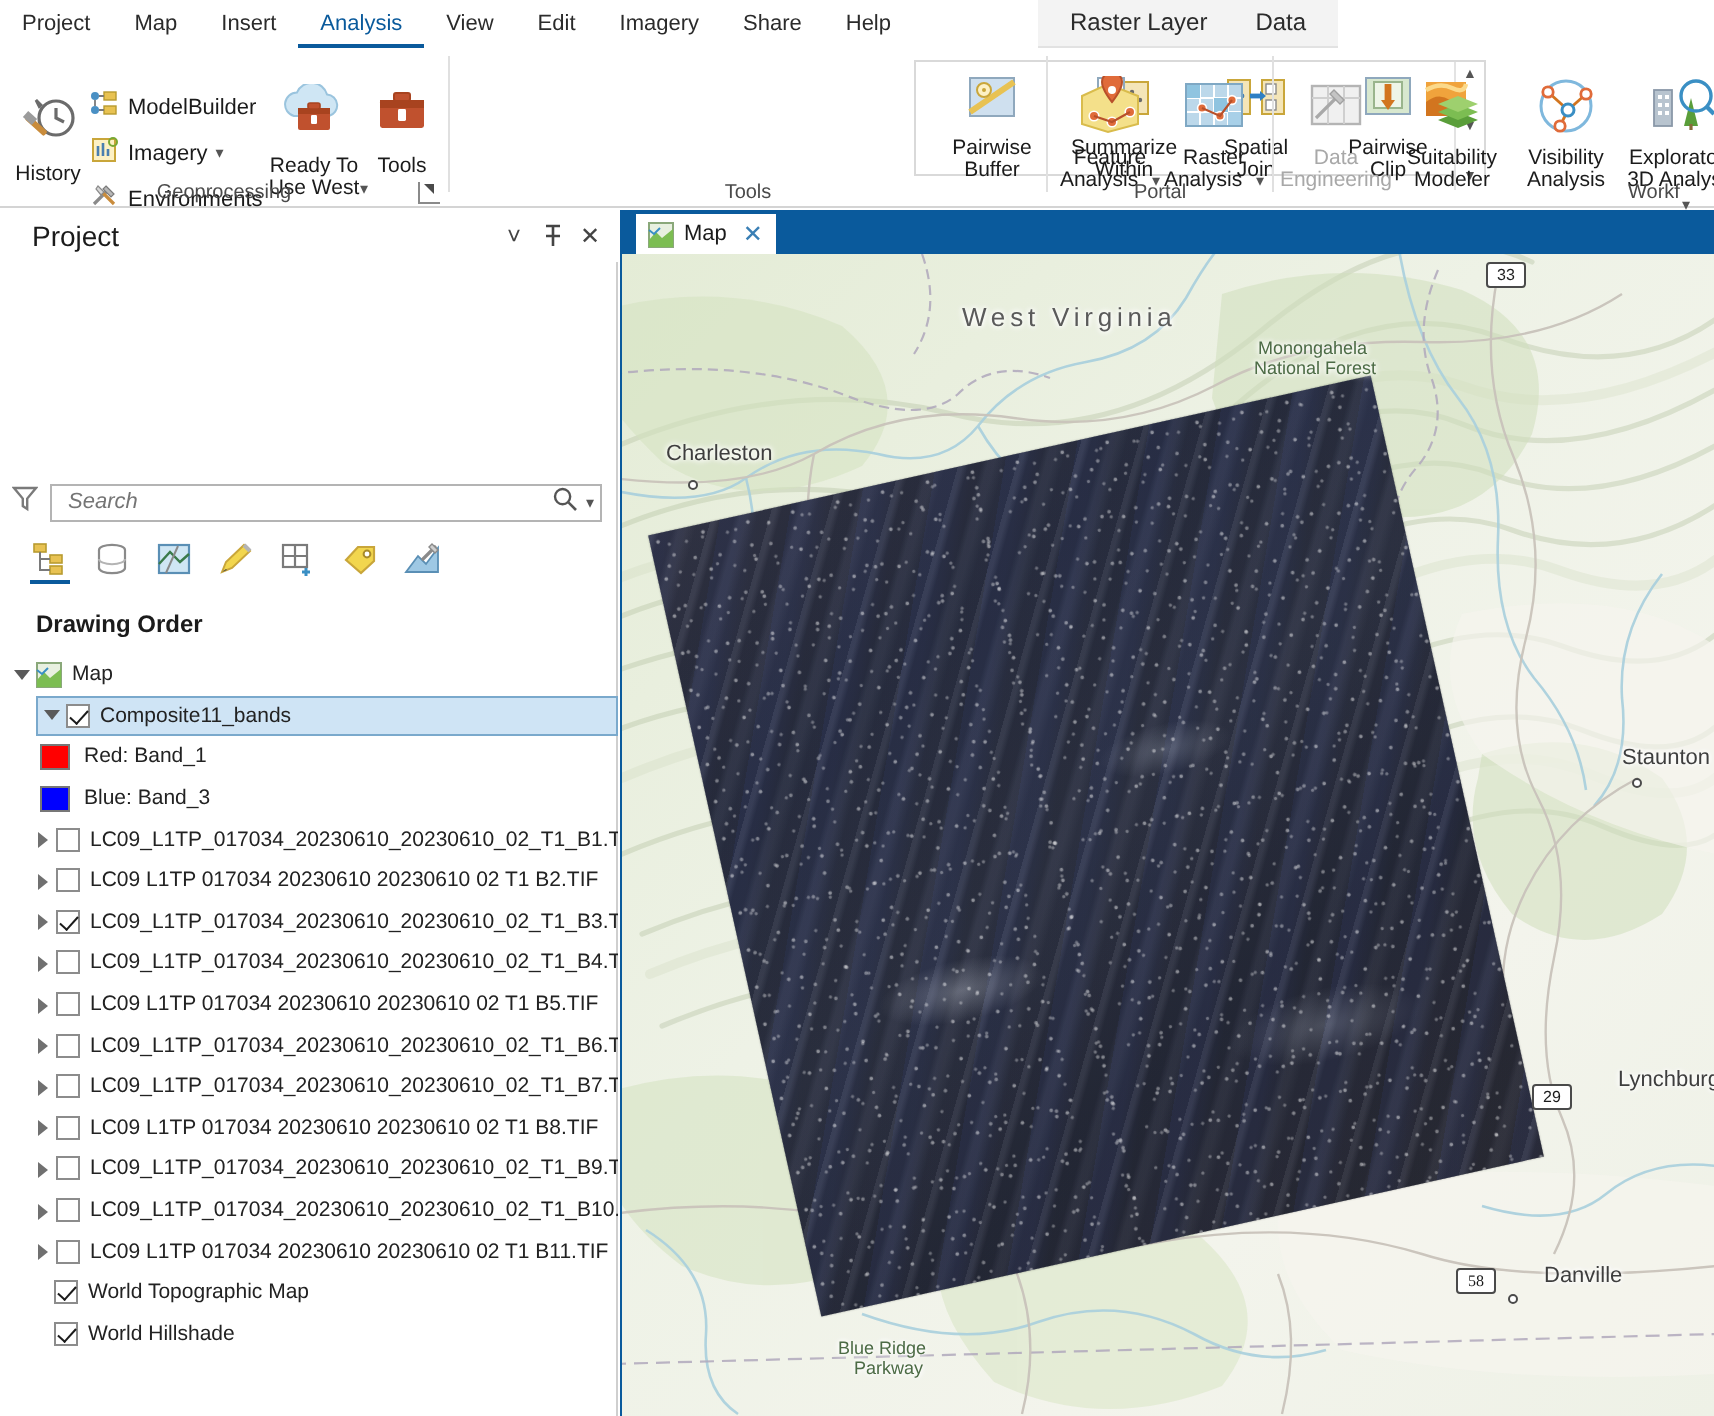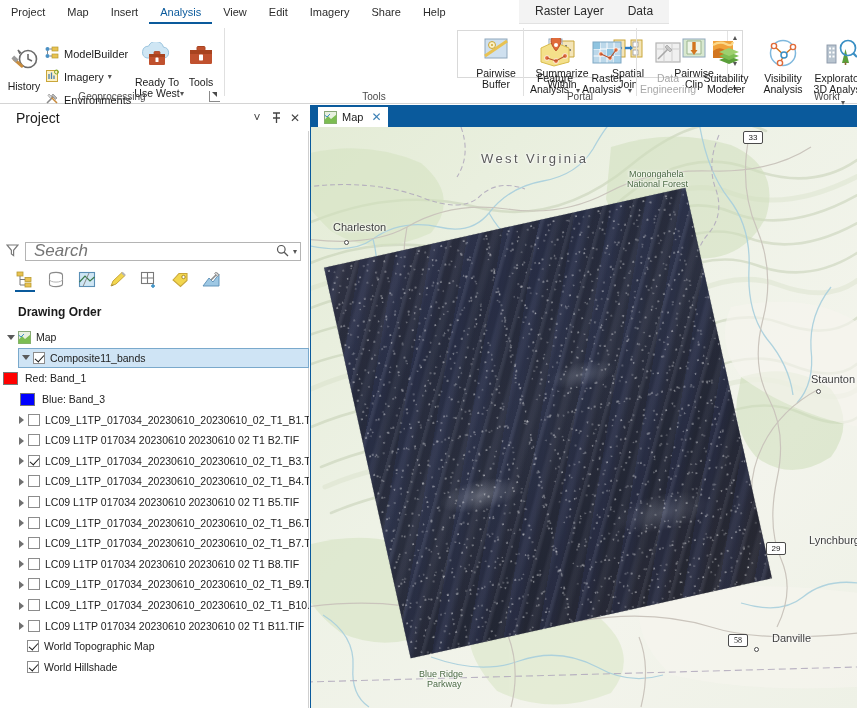--- a/index.html
+++ b/index.html
@@ -76,21 +76,21 @@
 
   .smallbtn {
     position: absolute; display: flex; align-items: center;
     font-size: 11px; height: 17px; white-space: nowrap; cursor: default;
   }
   .smallbtn .ic { margin-right: 4px; flex: none; }
   .caret { margin-left: 4px; font-size: 8px; color: #555; }
 
   
   .gallery-box {
-    position: absolute; left: 231px; top: 6px; width: 286px; height: 48px;
+    position: absolute; left: 231px; top: 6px; width: 286px; height: 58px;
     border: 1px solid #d9d9d9; background: #fff;
   }
   .gal-scroll {
     position: absolute; right: 0; top: 0; width: 15px; height: 64px;
     border-left: 1px solid #e3e3e3; background: #fff;
     display: flex; flex-direction: column; justify-content: space-between;
     align-items: center; padding: 3px 0; font-size: 7px; color: #555;
   }
 
   
@@ -114,21 +114,21 @@
 
   .search-row {
     position: absolute; top: 134px; left: 0; width: 309px; height: 24px;
     display: flex; align-items: center; padding: 0 8px 0 6px;
   }
   .search-box {
     flex: 1; height: 19px; border: 1px solid #b4b4b4; background: #fff;
     display: flex; align-items: center; padding: 0 3px 0 6px; margin-left: 6px;
   }
   .search-box input {
-    flex: 1; border: none; outline: none; font-size: 17px;
+    flex: 1; border: none; outline: none; font-size: 11px;
     font-family: "Liberation Sans", sans-serif;
     font-style: italic; color: #767676; background: transparent;
   }
   .c-toolbar {
     position: absolute; top: 160px; left: 0; width: 309px; height: 28px;
     display: flex; align-items: center; padding-left: 14px; gap: 9px;
   }
   .ctool { width: 22px; height: 22px; display: flex; align-items: center; justify-content: center; position: relative; }
   .ctool.sel:after {
     content: ""; position: absolute; bottom: -2px; left: 1px; right: 1px;
@@ -635,21 +635,21 @@
         <span class="toc-label">Map</span>
       </div>
 
       <div class="toc-row selected" style="margin-left:18px; padding-left:2px;">
         <span class="expander open"></span>
         <span class="cbox checked"></span>
         <span class="toc-label">Composite11_bands</span>
       </div>
 
 
-      <div class="toc-row" style="padding-left:3px;">
+      <div class="toc-row" style="padding-left:20px;">
         <span class="swatch" style="background:#ff0000;"></span>
         <span class="toc-label">Red:  Band_1</span>
       </div>
       <div class="toc-row" style="padding-left:20px;">
         <span class="swatch" style="background:#0000ff;"></span>
         <span class="toc-label">Blue:  Band_3</span>
       </div>
 
       <div class="toc-row" style="padding-left:16px;">
         <span class="expander closed"></span>

